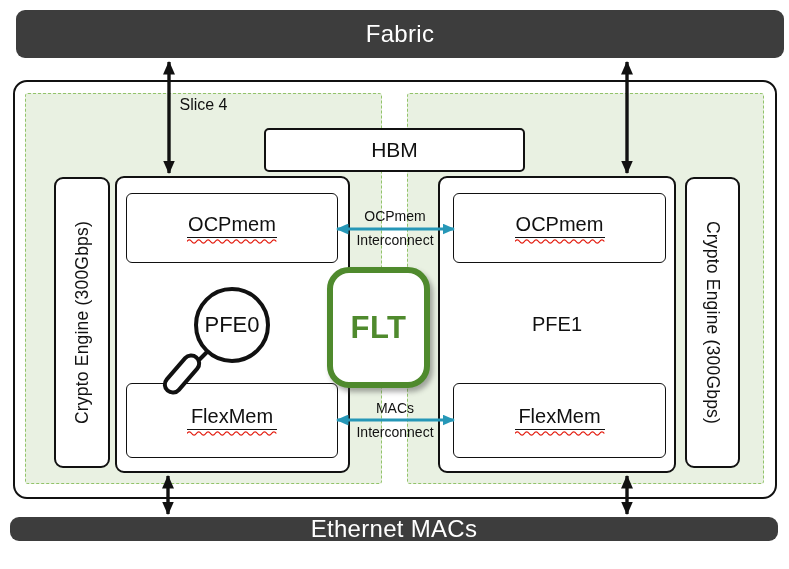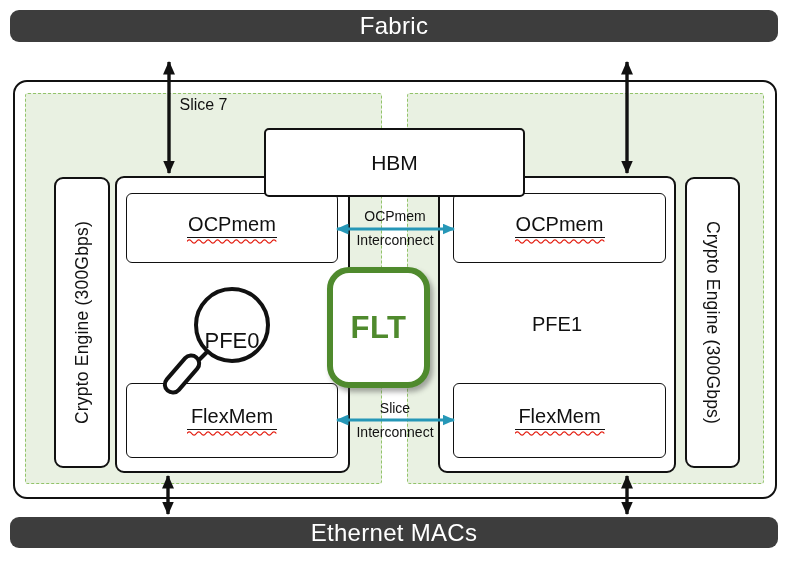--- a/index.html
+++ b/index.html
@@ -1,22 +1,22 @@
 <!DOCTYPE html>
 <html><head>
 <meta charset="utf-8">
 <style>
   html,body{margin:0;padding:0;background:#fff;}
   .canvas{position:relative;width:789px;height:569px;background:#fff;
           font-family:"Liberation Sans",sans-serif;color:#111;overflow:hidden;}
   .bar{position:absolute;left:10px;width:768px;background:#3d3d3d;border-radius:9px;
        color:#fff;display:flex;align-items:center;justify-content:center;
        font-size:24px;letter-spacing:.3px;z-index:4;}
-  .bar.top{top:10px;height:32px;}
-  .bar.bottom{top:517px;height:31px;}
+  .bar.top{top:10px;height:48px;margin-left:6px;}
+  .bar.bottom{top:517px;height:24px;}
   .chip{position:absolute;left:13px;top:80px;width:760px;height:415px;background:#fff;
         border:2px solid #111;border-radius:14px;z-index:1;}
   .slice{position:absolute;top:93px;width:357px;height:391px;background:#e9f1e2;
          border:1.5px dashed #92c36a;border-radius:3px;z-index:2;box-sizing:border-box;}
   .slice0{left:25px;}
   .slice1{left:407px;}
   .slice-label{position:absolute;top:96px;width:357px;text-align:center;
                font-size:16px;color:#111;z-index:3;}
   .box{position:absolute;background:#fff;border:2px solid #111;box-sizing:border-box;
        display:flex;align-items:center;justify-content:center;}
@@ -24,22 +24,22 @@
   .crypto-l{left:54px;}
   .crypto-r{left:685px;width:55px;}
   .vtext-up{writing-mode:vertical-rl;transform:rotate(180deg);font-size:17.5px;letter-spacing:.2px;}
   .vtext-down{writing-mode:vertical-rl;font-size:17.5px;letter-spacing:.2px;}
   .pfe{top:176px;height:297px;border-radius:9px;z-index:4;}
   .pfe0{left:115px;width:235px;}
   .pfe1{left:438px;width:238px;}
   .pfe1-label{position:absolute;left:517px;top:311px;width:80px;height:26px;
               font-size:20px;text-align:center;line-height:26px;z-index:9;}
   .pfe0-label{position:absolute;left:192px;top:313px;width:80px;height:24px;
-              font-size:22px;text-align:center;line-height:24px;z-index:9;margin-top:16px;}
-  .hbm{left:264px;top:128px;width:261px;height:69px;border-radius:5px;
+              font-size:22px;text-align:center;line-height:24px;z-index:9;}
+  .hbm{left:264px;top:128px;width:261px;height:44px;border-radius:5px;
        font-size:21px;z-index:6;}
   .mem{border:1.8px solid #111;border-radius:6px;z-index:5;}
   .ocp-l{left:126px;top:193px;width:212px;height:70px;}
   .ocp-r{left:453px;top:193px;width:213px;height:70px;}
   .flex-l{left:126px;top:383px;width:212px;height:75px;}
   .flex-r{left:453px;top:383px;width:213px;height:75px;}
   .memlabel{display:inline-block;text-align:center;}
   .mem-text{display:block;font-size:20px;color:#111;border-bottom:1.5px solid #111;
             padding:0 1px 1px 1px;}
   .squig{display:block;width:100%;height:5px;margin-top:1px;}
@@ -65,21 +65,21 @@
     <span>Fabric</span>
   </div>
   <div class="bar bottom">
     <span>Ethernet MACs</span>
   </div>
 
   <div class="chip"></div>
 
   <div class="slice slice0"></div>
   <div class="slice slice1"></div>
-  <div class="slice-label" style="left:25px;">Slice 7</div>
+  <div class="slice-label" style="left:25px;">Slice 4</div>
 
   <div class="box crypto crypto-l">
     <span class="vtext-up">Crypto Engine (300Gbps)</span>
   </div>
   <div class="box crypto crypto-r">
     <span class="vtext-down">Crypto Engine (300Gbps)</span>
   </div>
 
   <div class="box pfe pfe0"></div>
   <div class="box pfe pfe1"></div>
@@ -123,21 +123,21 @@
 
   <div class="flt">
     <span>FLT</span>
   </div>
 
   <div class="pfe0-label">PFE0</div>
   <div class="pfe1-label">PFE1</div>
 
   <div class="ic-line ic-ocp1">OCPmem</div>
   <div class="ic-line ic-ocp2">Interconnect</div>
-  <div class="ic-line ic-dmem1">Slice</div>
+  <div class="ic-line ic-dmem1">MACs</div>
   <div class="ic-line ic-dmem2">Interconnect</div>
 
   <svg class="overlay" width="789" height="569" viewBox="0 0 789 569">
     <defs>
       <marker id="mb" viewBox="0 0 14 12" markerWidth="14" markerHeight="12" refX="12.5" refY="6" orient="auto-start-reverse" markerUnits="userSpaceOnUse">
         <path d="M0 0 L13.5 6 L0 12 Z" fill="#111"></path>
       </marker>
       <marker id="mt" viewBox="0 0 13 11" markerWidth="13" markerHeight="11" refX="11.5" refY="5.5" orient="auto-start-reverse" markerUnits="userSpaceOnUse">
         <path d="M0 0 L12.5 5.5 L0 11 Z" fill="#2697b7"></path>
       </marker>

